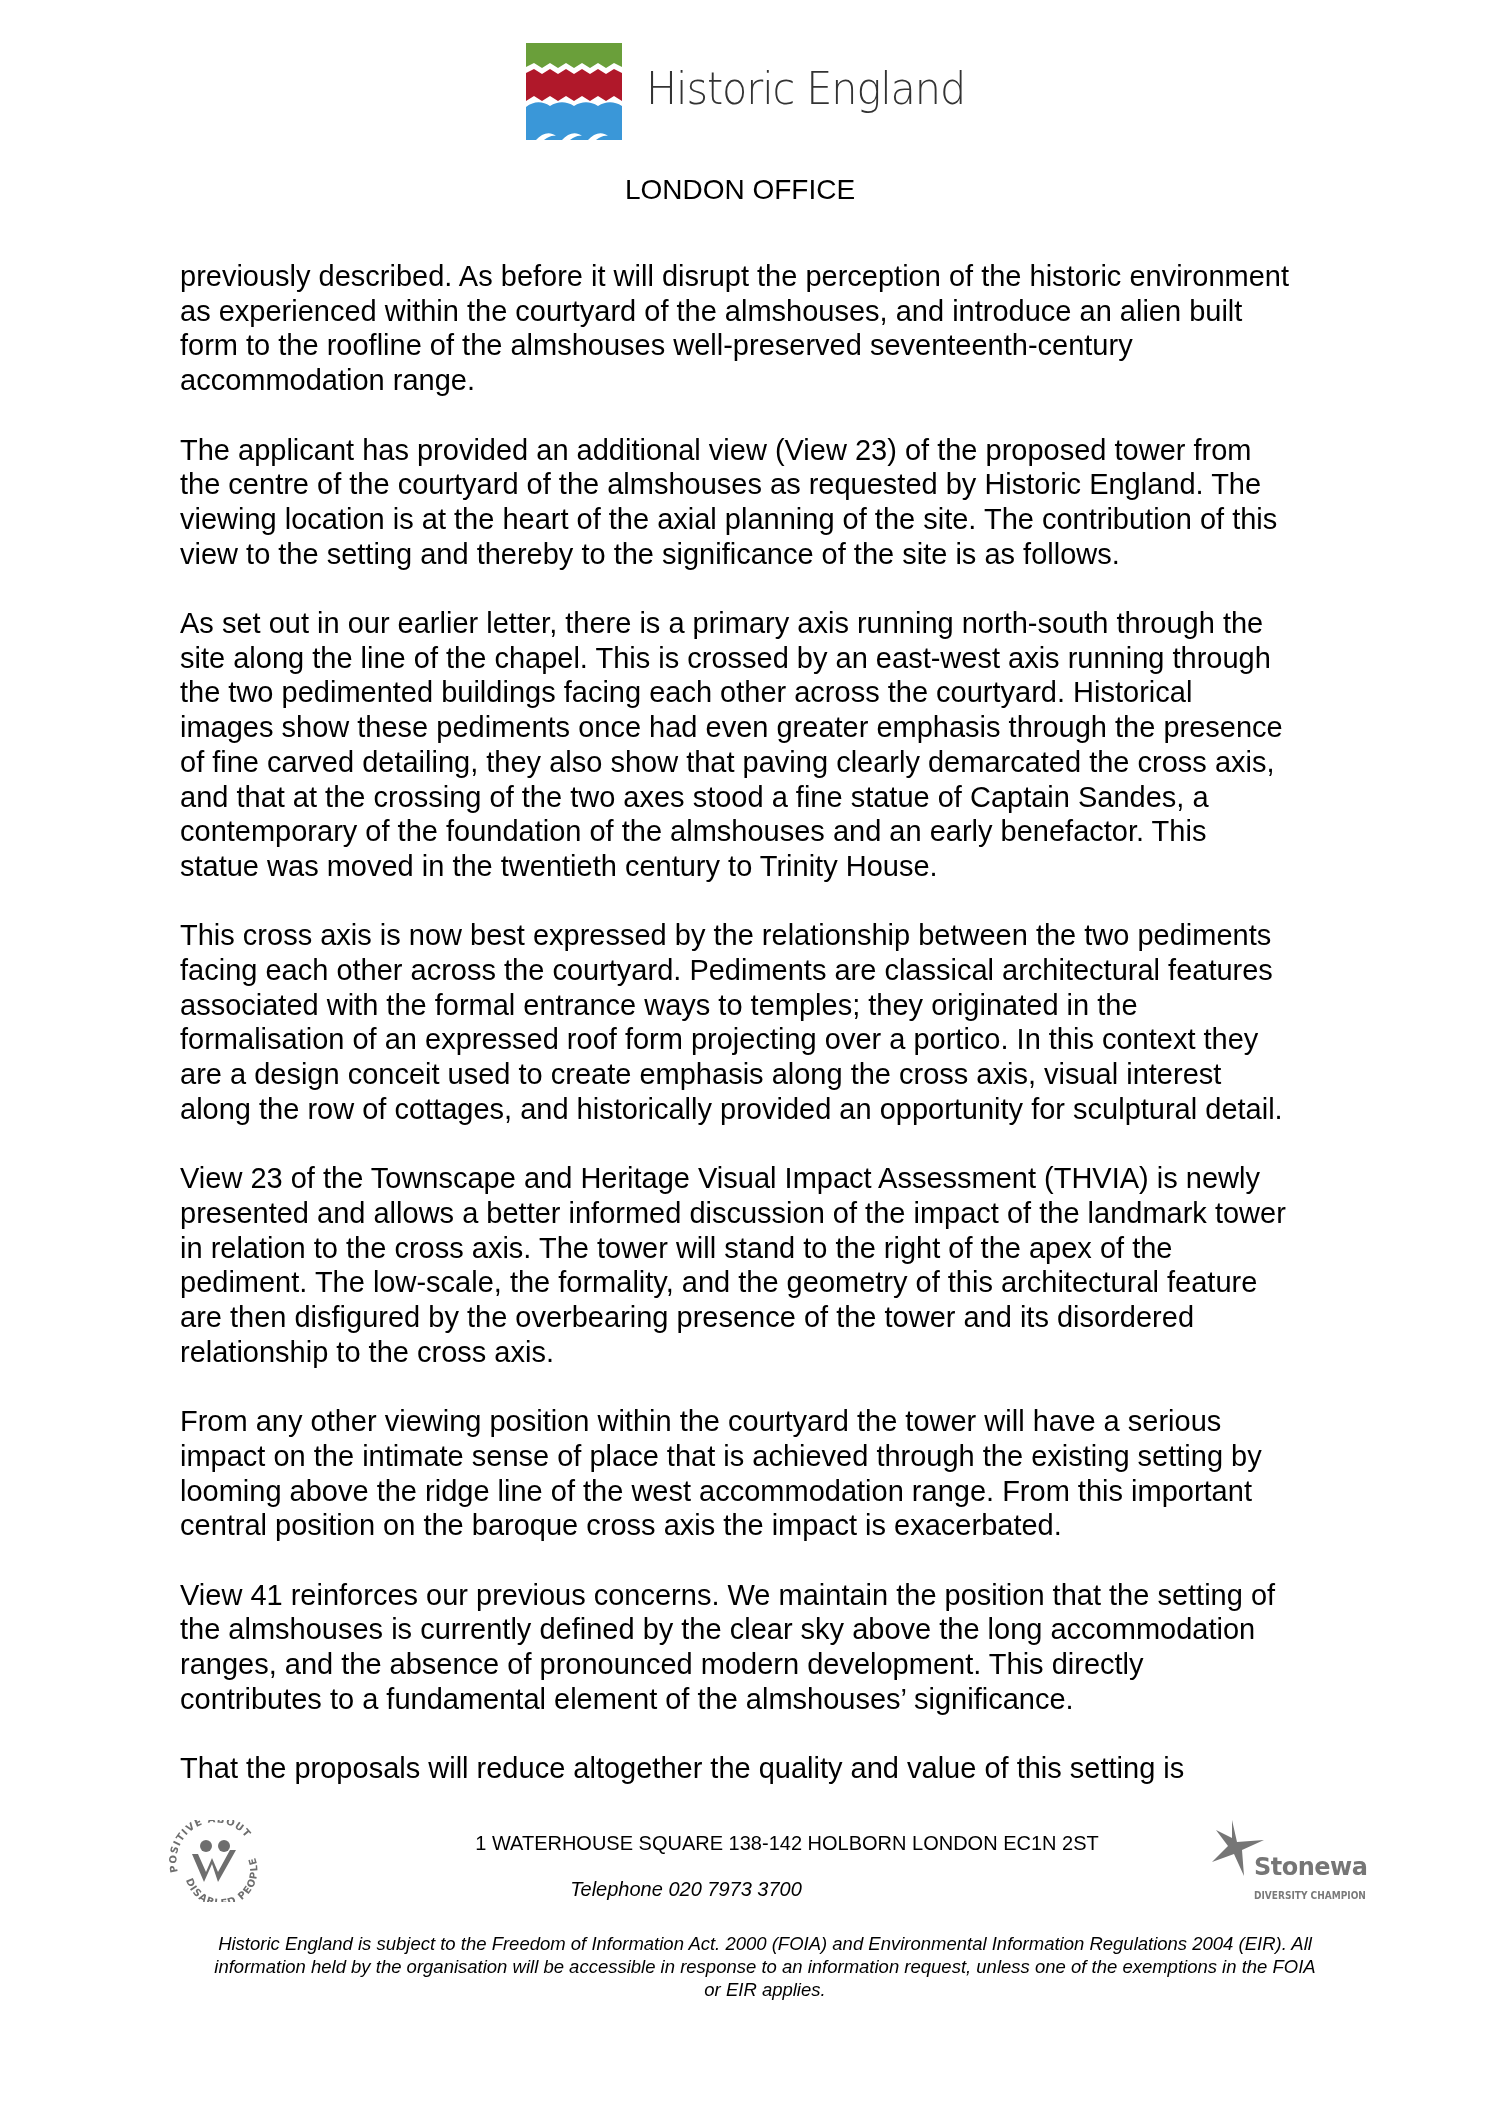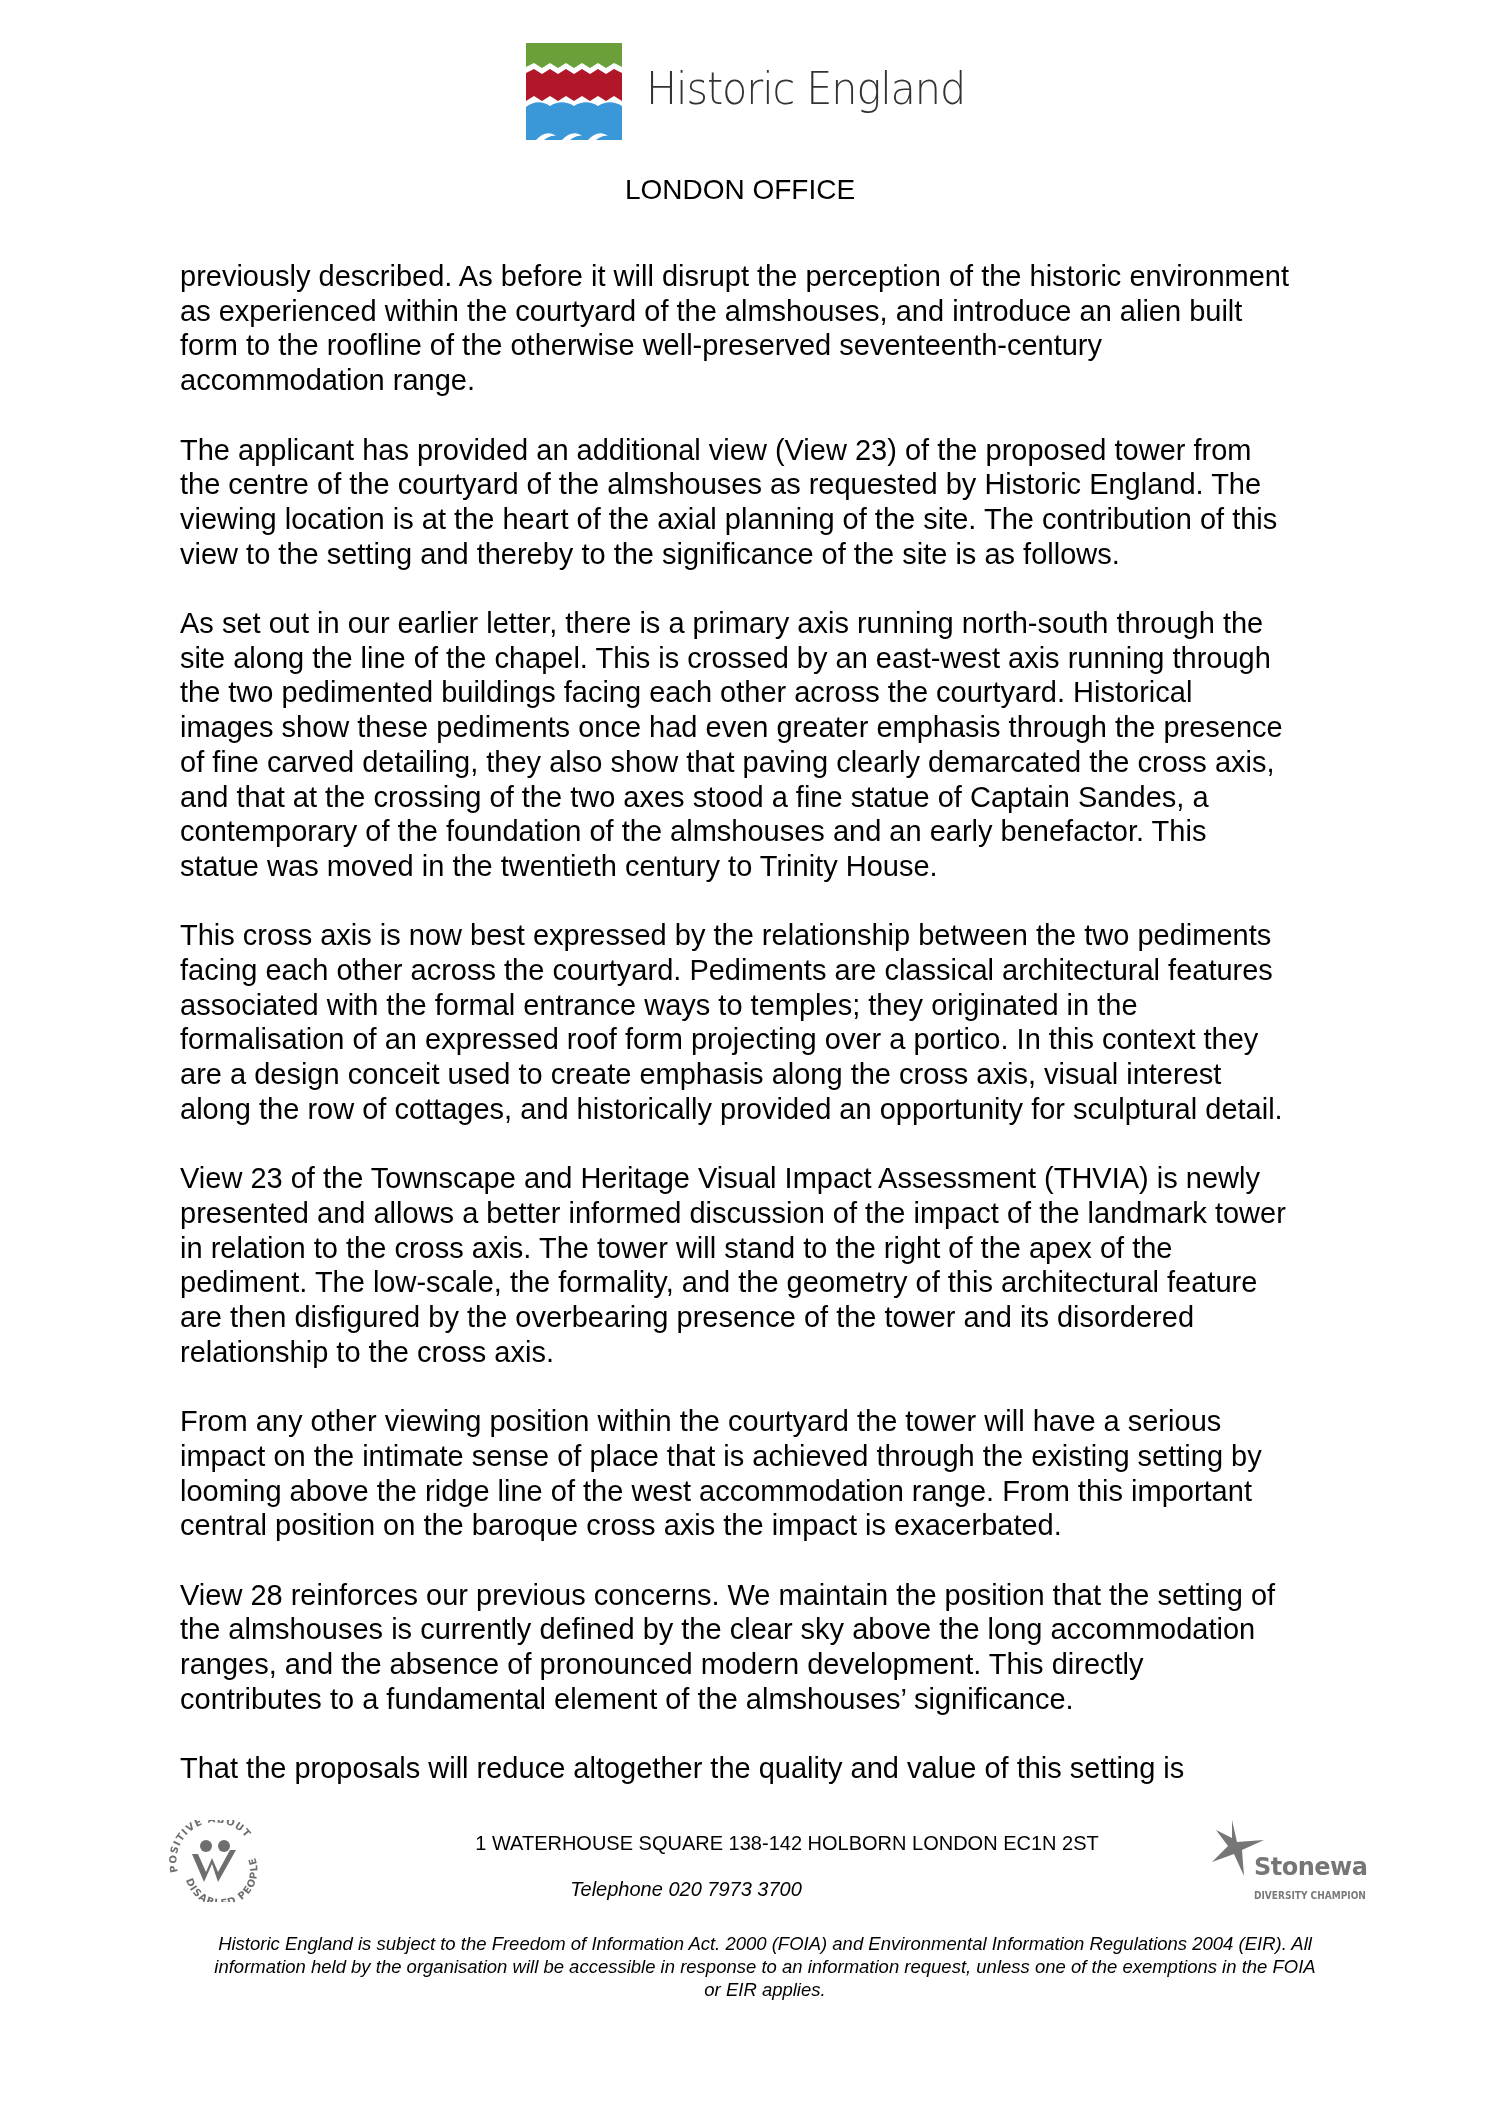--- a/index.html
+++ b/index.html
@@ -25,27 +25,27 @@
 <svg class="header-logo" viewBox="0 0 96 98">
   <rect x="0" y="0" width="96" height="98" fill="#ffffff"></rect>
   <path d="M0 0 H96 V24 L88 20 L80 25 L72 20 L64 25 L56 20 L48 25 L40 20 L32 25 L24 20 L16 25 L8 20 L0 24 Z" fill="#6a9f3a"></path>
   <path d="M0 30 L8 26 L16 31 L24 26 L32 31 L40 26 L48 31 L56 26 L64 31 L72 26 L80 31 L88 26 L96 30 V58 L88 53 L80 58 L72 53 L64 58 L56 53 L48 58 L40 53 L32 58 L24 53 L16 58 L8 53 L0 58 Z" fill="#b0182a"></path>
   <path d="M0 64 C8 58 16 58 24 63 C32 58 40 58 48 63 C56 58 64 58 72 63 C80 58 88 58 96 63 V97 H70 C74 94 78 92 82 93 C76 88 68 90 62 97 H44 C48 94 52 92 56 93 C50 88 42 90 36 97 H18 C22 94 26 92 30 93 C24 88 16 90 10 97 H0 Z" fill="#3a97d8"></path>
 </svg>
 <div class="brand-name">Historic England</div>
 <div class="office-title">LONDON OFFICE</div>
 
 <div class="body-text" id="letter-body">
-    <p><span>previously described. As before it will disrupt the perception of the historic environment</span><br><span>as experienced within the courtyard of the almshouses, and introduce an alien built</span><br><span>form to the roofline of the otherwise well-preserved seventeenth-century</span><br><span>accommodation range.</span></p>
+    <p><span>previously described. As before it will disrupt the perception of the historic environment</span><br><span>as experienced within the courtyard of the almshouses, and introduce an alien built</span><br><span>form to the roofline of the almshouses well-preserved seventeenth-century</span><br><span>accommodation range.</span></p>
     <p><span>The applicant has provided an additional view (View 23) of the proposed tower from</span><br><span>the centre of the courtyard of the almshouses as requested by Historic England. The</span><br><span>viewing location is at the heart of the axial planning of the site. The contribution of this</span><br><span>view to the setting and thereby to the significance of the site is as follows.</span></p>
     <p><span>As set out in our earlier letter, there is a primary axis running north-south through the</span><br><span>site along the line of the chapel. This is crossed by an east-west axis running through</span><br><span>the two pedimented buildings facing each other across the courtyard. Historical</span><br><span>images show these pediments once had even greater emphasis through the presence</span><br><span>of fine carved detailing, they also show that paving clearly demarcated the cross axis,</span><br><span>and that at the crossing of the two axes stood a fine statue of Captain Sandes, a</span><br><span>contemporary of the foundation of the almshouses and an early benefactor. This</span><br><span>statue was moved in the twentieth century to Trinity House.</span></p>
     <p><span>This cross axis is now best expressed by the relationship between the two pediments</span><br><span>facing each other across the courtyard. Pediments are classical architectural features</span><br><span>associated with the formal entrance ways to temples; they originated in the</span><br><span>formalisation of an expressed roof form projecting over a portico. In this context they</span><br><span>are a design conceit used to create emphasis along the cross axis, visual interest</span><br><span>along the row of cottages, and historically provided an opportunity for sculptural detail.</span></p>
     <p><span>View 23 of the Townscape and Heritage Visual Impact Assessment (THVIA) is newly</span><br><span>presented and allows a better informed discussion of the impact of the landmark tower</span><br><span>in relation to the cross axis. The tower will stand to the right of the apex of the</span><br><span>pediment. The low-scale, the formality, and the geometry of this architectural feature</span><br><span>are then disfigured by the overbearing presence of the tower and its disordered</span><br><span>relationship to the cross axis.</span></p>
     <p><span>From any other viewing position within the courtyard the tower will have a serious</span><br><span>impact on the intimate sense of place that is achieved through the existing setting by</span><br><span>looming above the ridge line of the west accommodation range. From this important</span><br><span>central position on the baroque cross axis the impact is exacerbated.</span></p>
-    <p><span>View 28 reinforces our previous concerns. We maintain the position that the setting of</span><br><span>the almshouses is currently defined by the clear sky above the long accommodation</span><br><span>ranges, and the absence of pronounced modern development. This directly</span><br><span>contributes to a fundamental element of the almshouses’ significance.</span></p>
+    <p><span>View 41 reinforces our previous concerns. We maintain the position that the setting of</span><br><span>the almshouses is currently defined by the clear sky above the long accommodation</span><br><span>ranges, and the absence of pronounced modern development. This directly</span><br><span>contributes to a fundamental element of the almshouses’ significance.</span></p>
     <p><span>That the proposals will reduce altogether the quality and value of this setting is</span></p>
   </div>
 
 <svg class="pad-logo" viewBox="0 0 108 82">
   <defs>
     <path id="arcTop" d="M18 52 A36 36 0 0 1 92 30"></path>
     <path id="arcBot" d="M26 60 A34 34 0 0 0 96 40"></path>
   </defs>
   <text font-family="DejaVu Sans, sans-serif" font-size="10" font-weight="bold" fill="#6e6e6e" letter-spacing="1">
     <textPath href="#arcTop">POSITIVE ABOUT</textPath>

